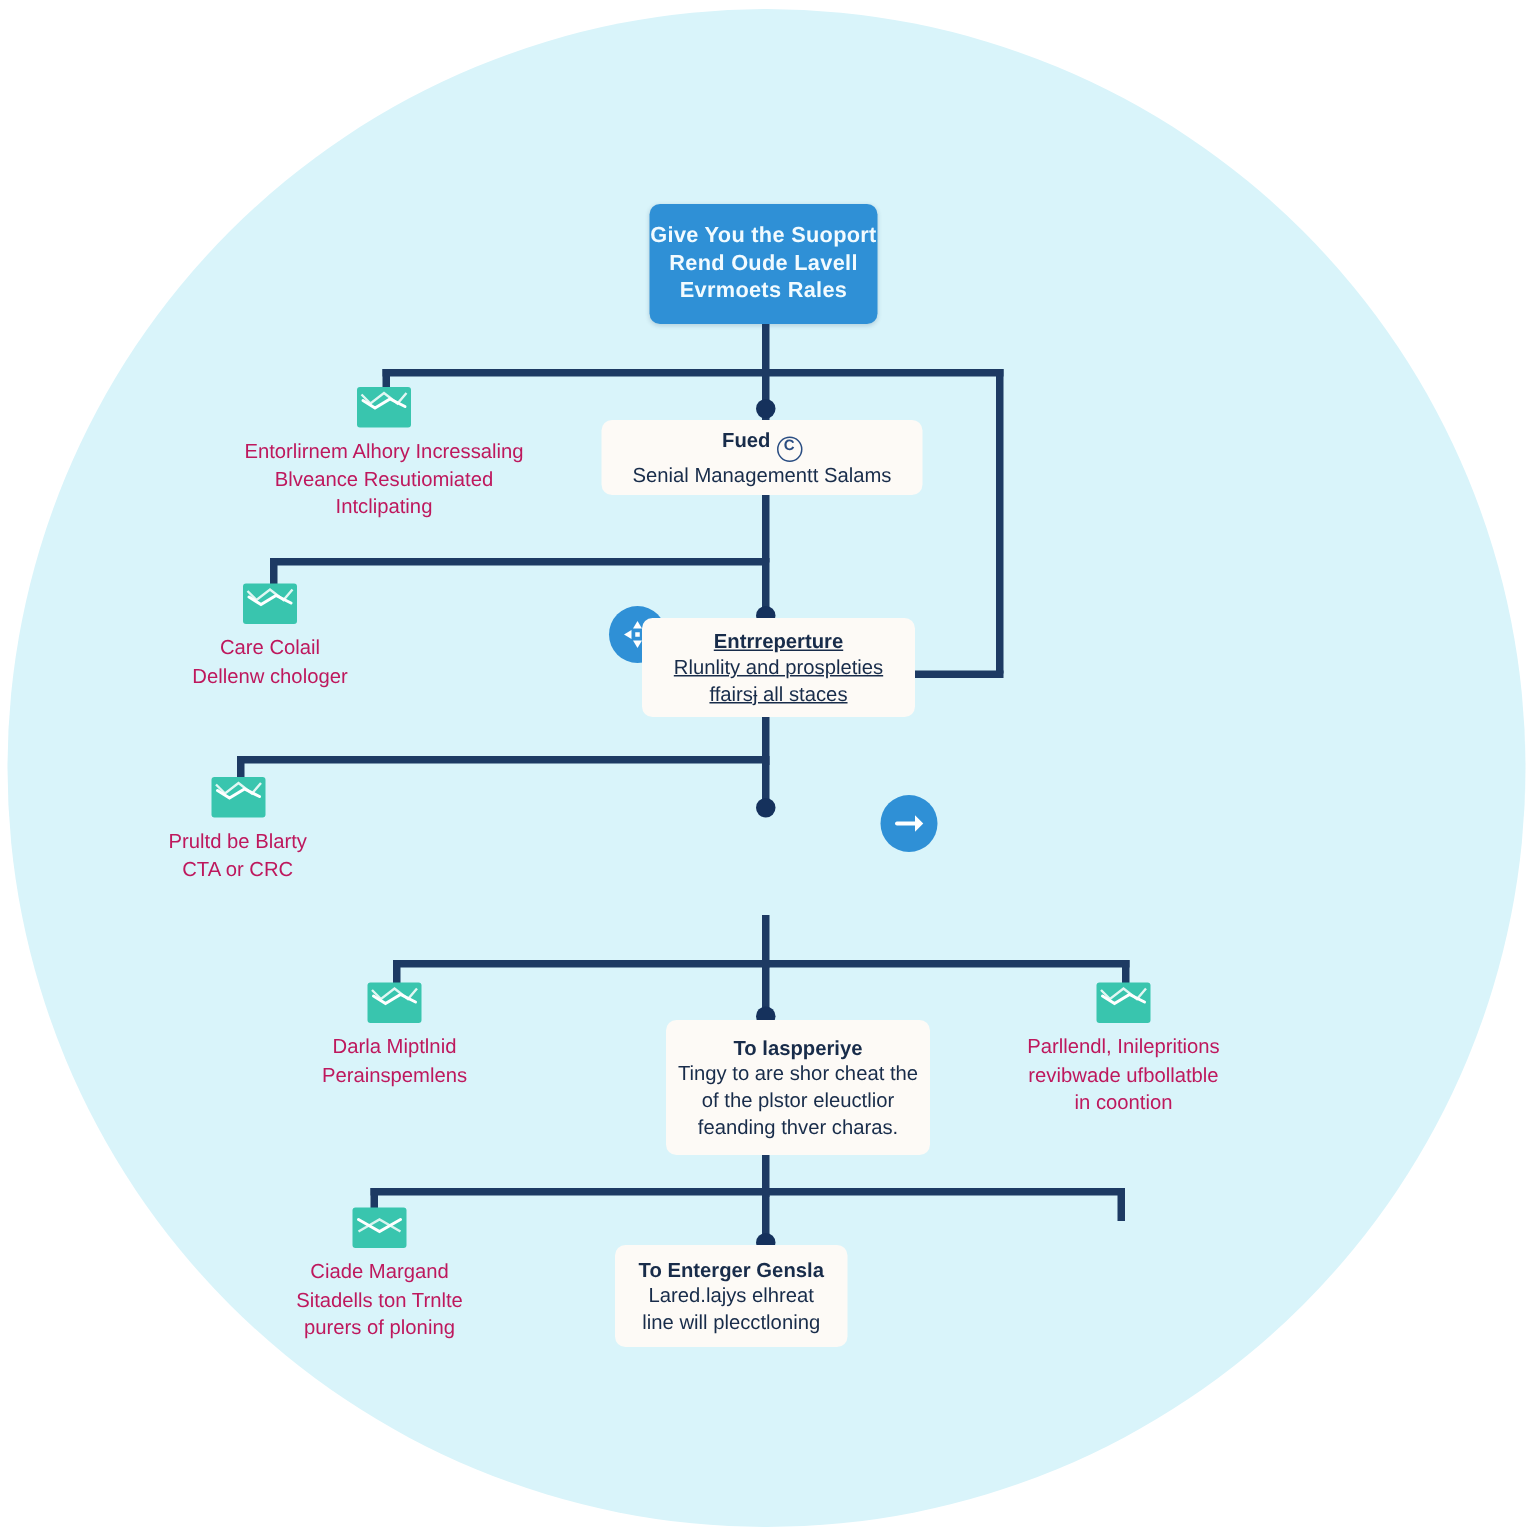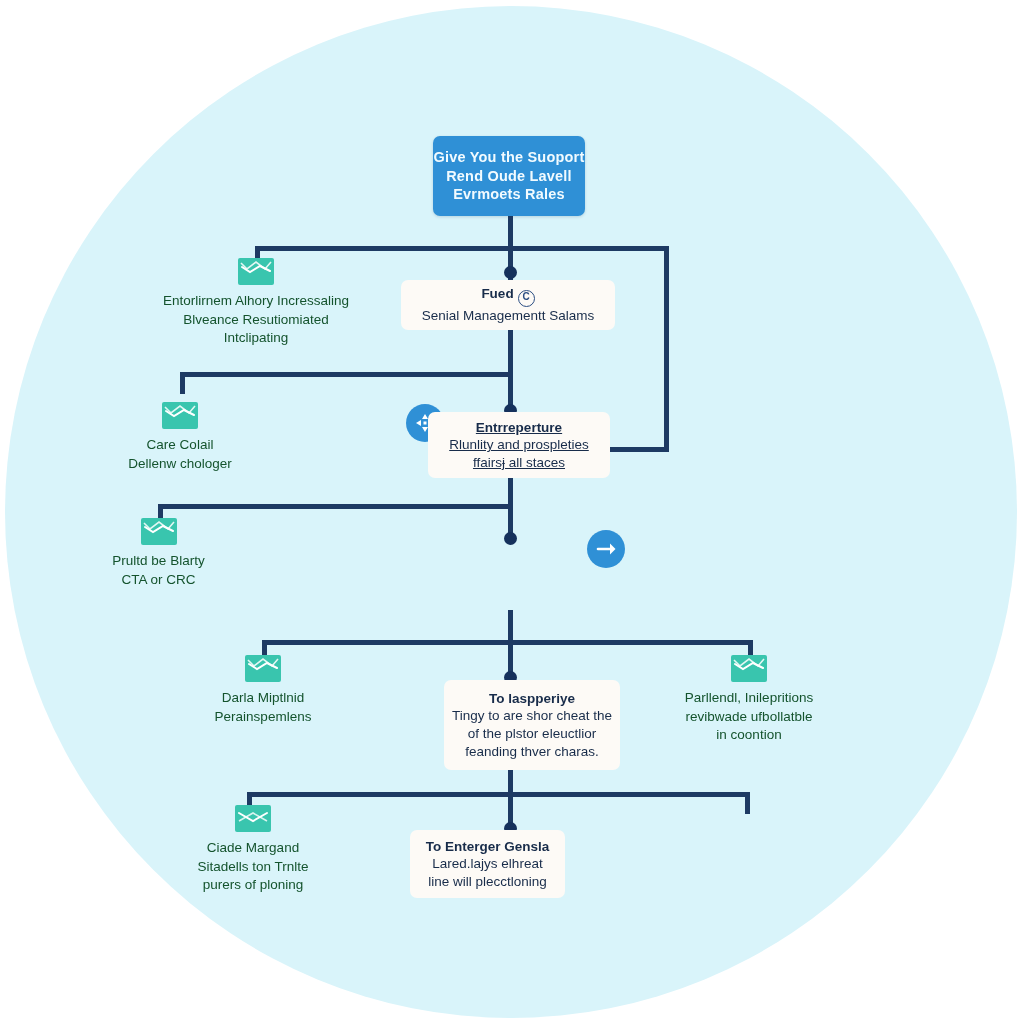--- a/index.html
+++ b/index.html
@@ -53,21 +53,21 @@
     color:#182c4a;
     font-size:13.5px;
   }
   .node-card .ttl{font-weight:700;display:block;}
   .node-card .bdy{display:block;}
 
   
   .leaf{
     position:absolute;
     display:flex;flex-direction:column;align-items:center;
-    color:#14532d;
+    color:#be185d;
     font-size:13.5px;
     line-height:1.38;
   }
   .leaf .lbl{display:block;white-space:nowrap;}
 
   
   .flag-icon{
     width:36px;height:27px;
     background:#39c5ae;
     border-radius:2px;
@@ -194,21 +194,21 @@
       <svg width="36" height="27" viewBox="0 0 36 27">
           <path d="M4 9 L12 14 L22 8 L32 13" stroke="#ffffff" stroke-width="2" fill="none" stroke-linecap="round"></path>
           <path d="M3 5 L9 11 L18 4 L27 11 L33 4" stroke="#ffffff" stroke-width="1.6" fill="none" opacity=".85"></path>
         </svg>
     </span>
     <span class="lbl">Entorlirnem Alhory Incressaling</span>
     <span class="lbl">Blveance Resutiomiated</span>
     <span class="lbl">Intclipating</span>
   </div>
 
-  <div class="leaf" style="left:110px;top:402px;width:140px;">
+  <div class="leaf" style="left:110px;top:389px;width:140px;">
     <span class="flag-icon">
       <svg width="36" height="27" viewBox="0 0 36 27">
           <path d="M4 9 L12 14 L22 8 L32 13" stroke="#ffffff" stroke-width="2" fill="none" stroke-linecap="round"></path>
           <path d="M3 5 L9 11 L18 4 L27 11 L33 4" stroke="#ffffff" stroke-width="1.6" fill="none" opacity=".85"></path>
         </svg>
     </span>
     <span class="lbl">Care Colail</span>
     <span class="lbl">Dellenw chologer</span>
   </div>
 

